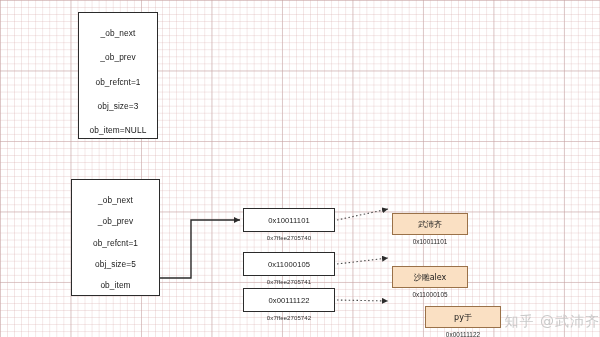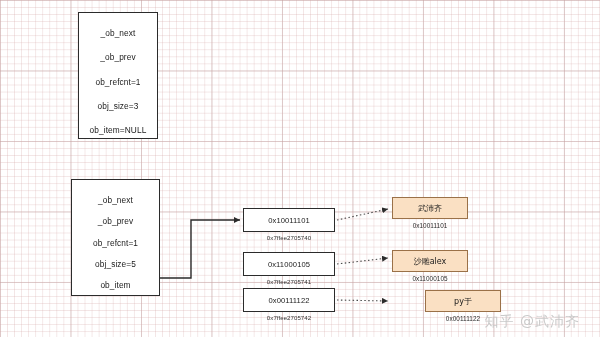--- a/index.html
+++ b/index.html
@@ -109,20 +109,21 @@
   }
   .val-box {
     box-sizing: border-box;
     width: 76px;
     height: 22px;
     background: #fae0c3;
     border: 1.3px solid #9a7148;
     display: flex;
     align-items: center;
     justify-content: center;
+    margin-top: 16px;
   }
   .val-text {
     font-size: 8px;
     color: #1a1a1a;
     white-space: nowrap;
     font-family: "DejaVu Sans", "Liberation Sans", sans-serif;
   }
   .val-addr {
     margin-top: 2.5px;
     font-size: 6.4px;
@@ -143,21 +144,21 @@
     left: 0;
     top: 0;
     width: 600px;
     height: 337px;
     pointer-events: none;
   }
 
   
   #watermark {
     position: absolute;
-    right: 20px;
+    right: 0;
     bottom: 6px;
     font-size: 14px;
     color: #c9c9c9;
     letter-spacing: 1px;
     white-space: nowrap;
     font-family: "DejaVu Sans", "Liberation Sans", sans-serif;
   }
 </style>
 </head>
 <body>

